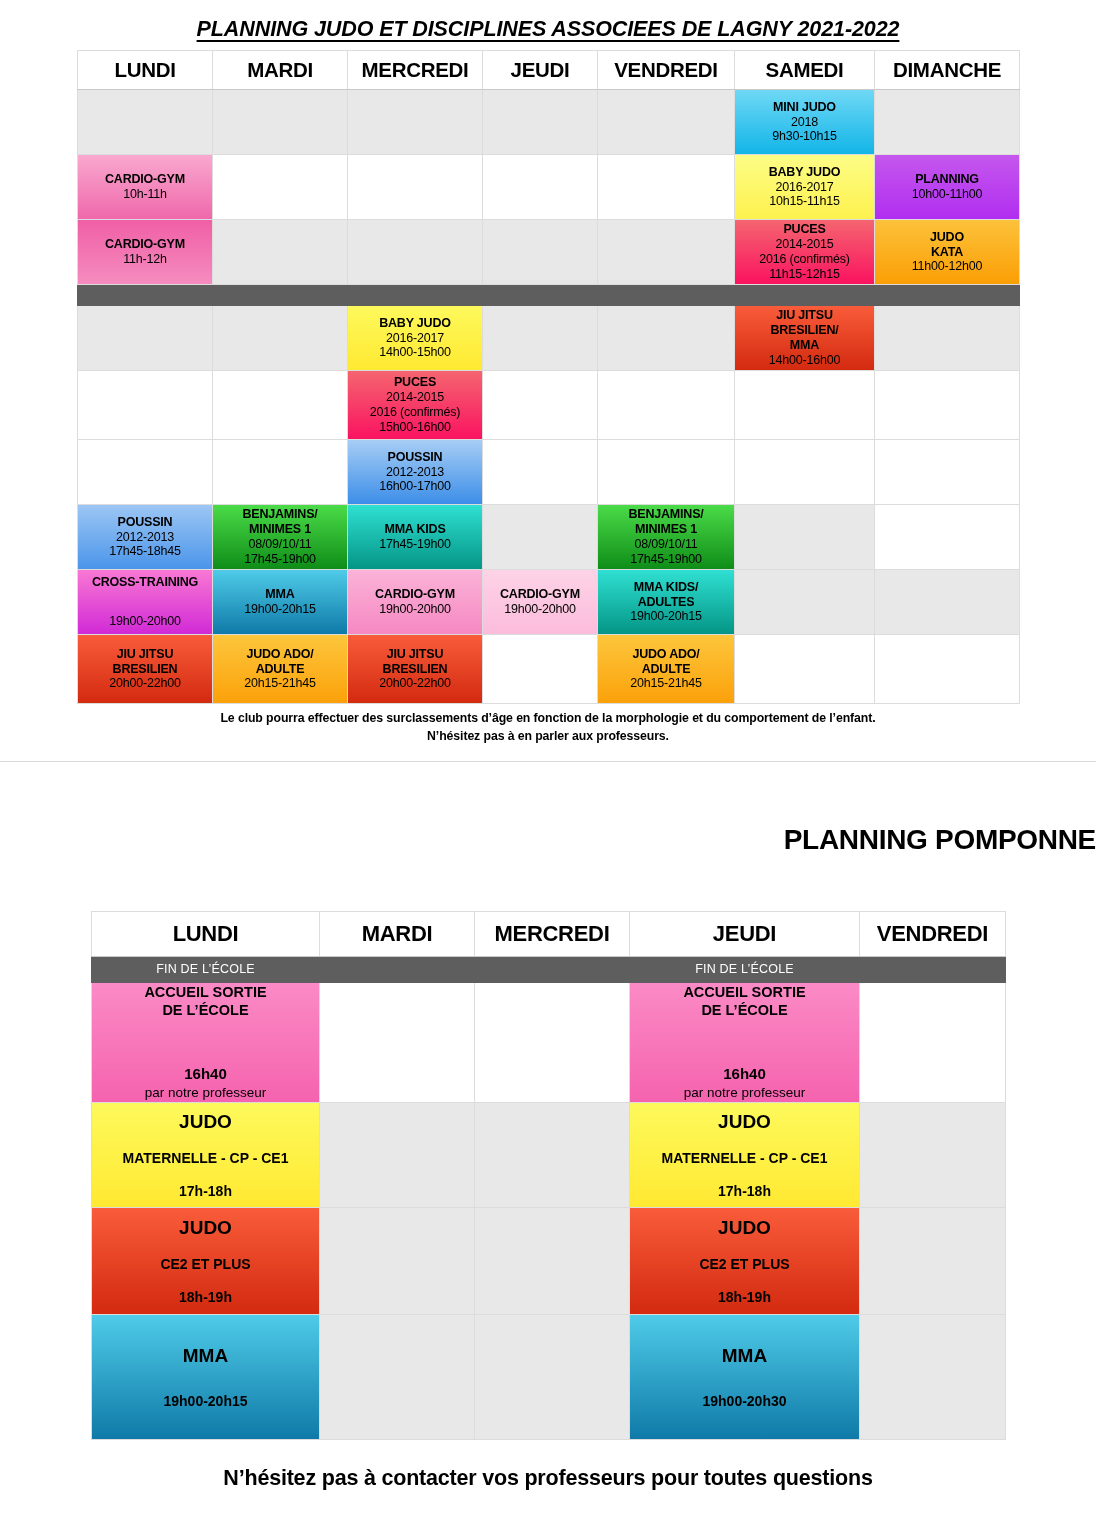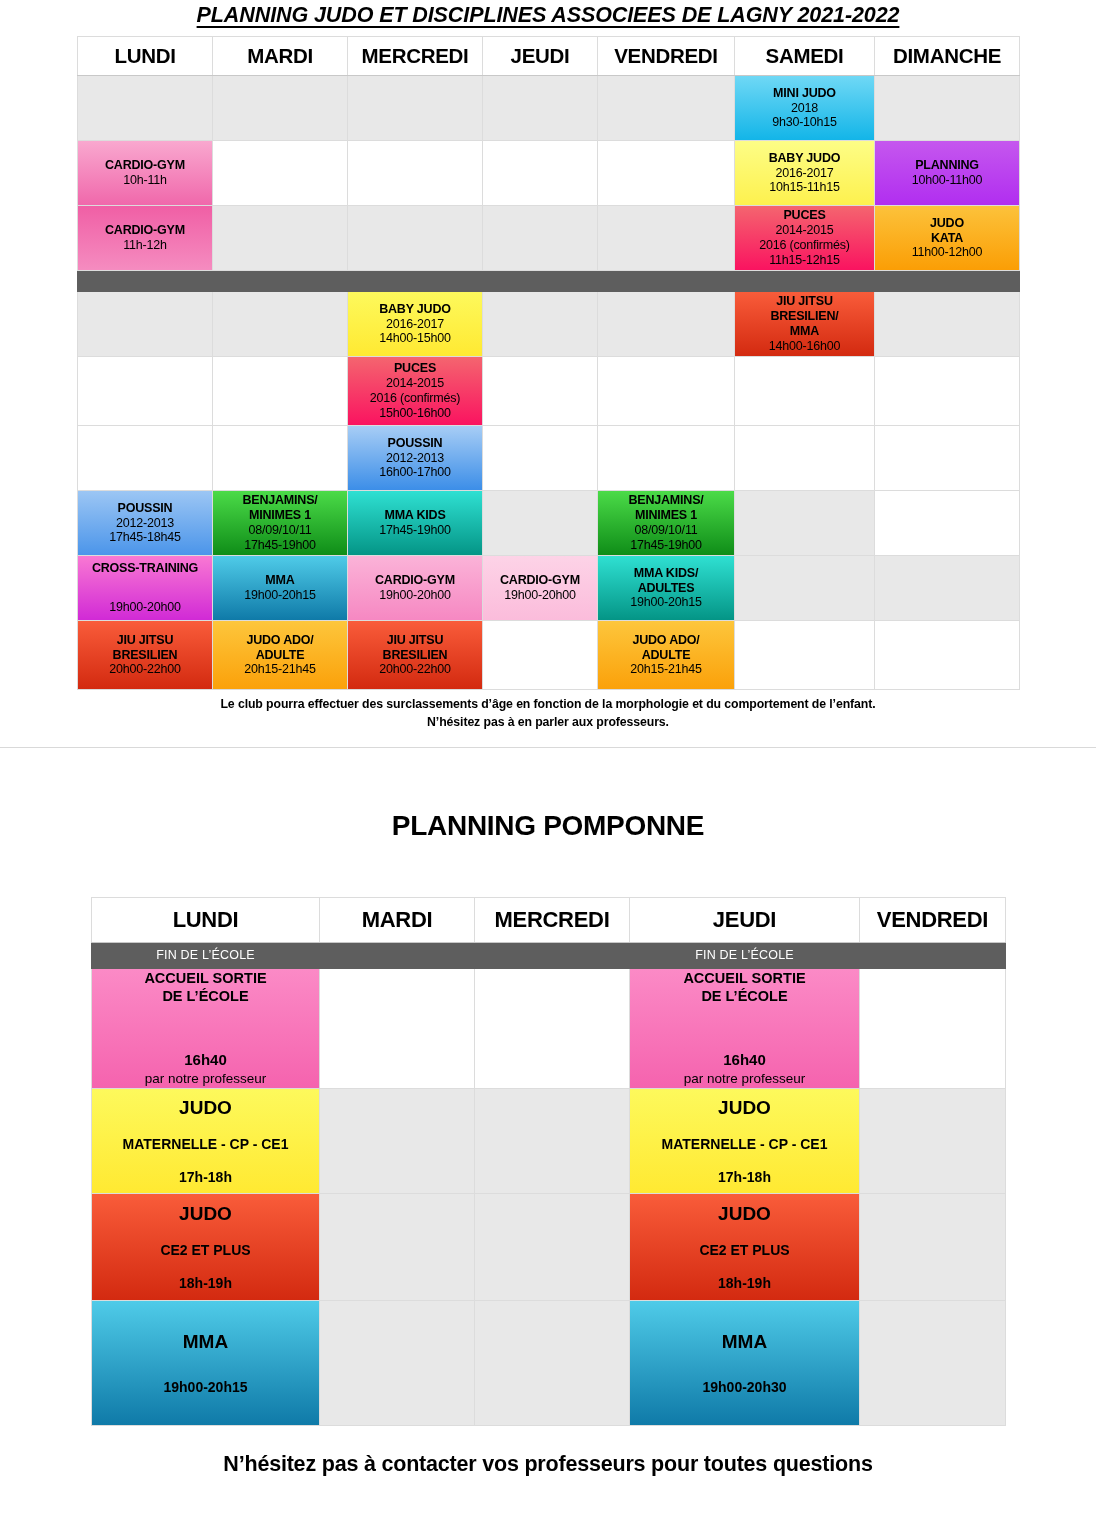--- a/index.html
+++ b/index.html
@@ -18,21 +18,21 @@
 
   
   .title-lagny {
     text-align: center;
     font-weight: bold;
     font-style: italic;
     font-size: 21.5px;
     letter-spacing: -0.1px;
     text-decoration: underline;
     text-underline-offset: 4px;
-    padding-top: 2px;
+    padding-top: 16px;
     padding-bottom: 0;
     line-height: 1.3;
   }
 
   
   .sched {
     border-collapse: collapse;
     table-layout: fixed;
     border: 1px solid #bfbfbf;
   }
@@ -124,21 +124,21 @@
 
   .hrule {
     width: 100%;
     height: 1px;
     background: #d9d9d9;
     margin-top: 15px;
   }
 
   
   .title-pomponne {
-    text-align: center;
+    text-align: right;
     font-weight: bold;
     font-size: 28px;
     letter-spacing: -0.3px;
     margin-top: 62px;
   }
 
   
   #pomponne-wrap {
     width: 914px;
     margin: 55px auto 0 auto;

